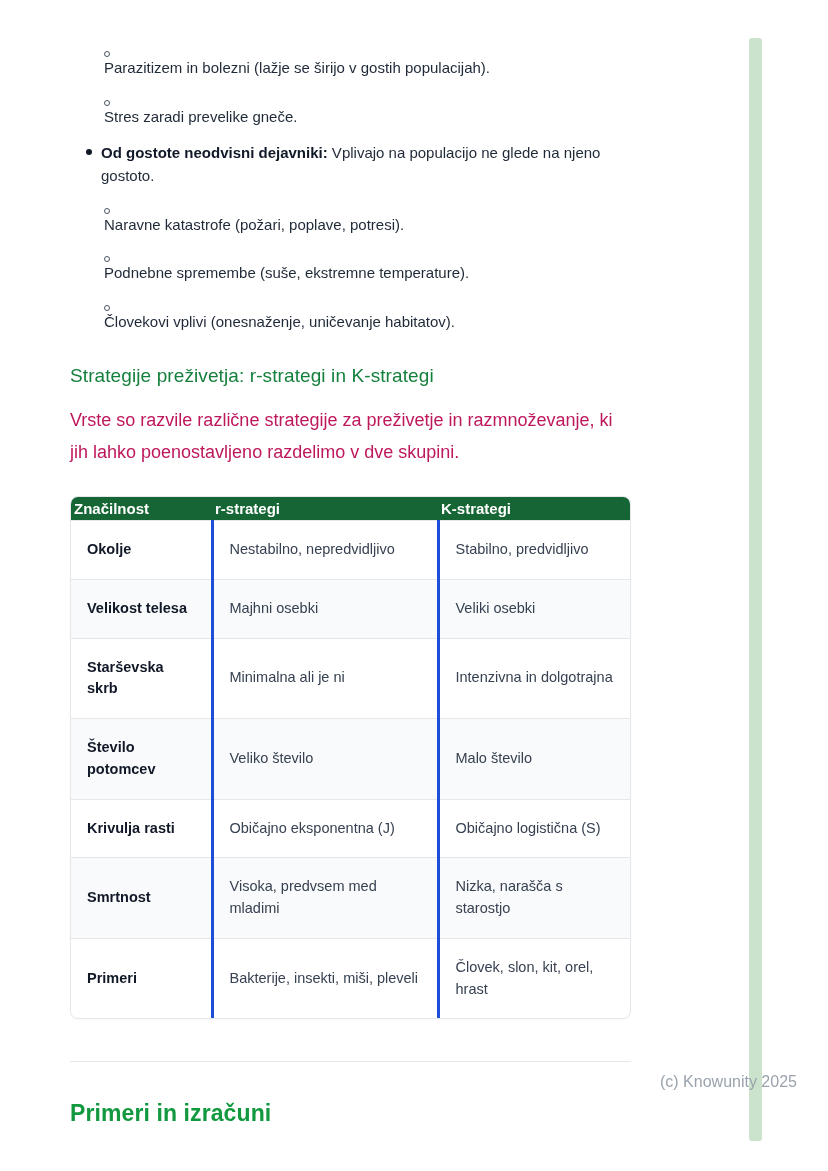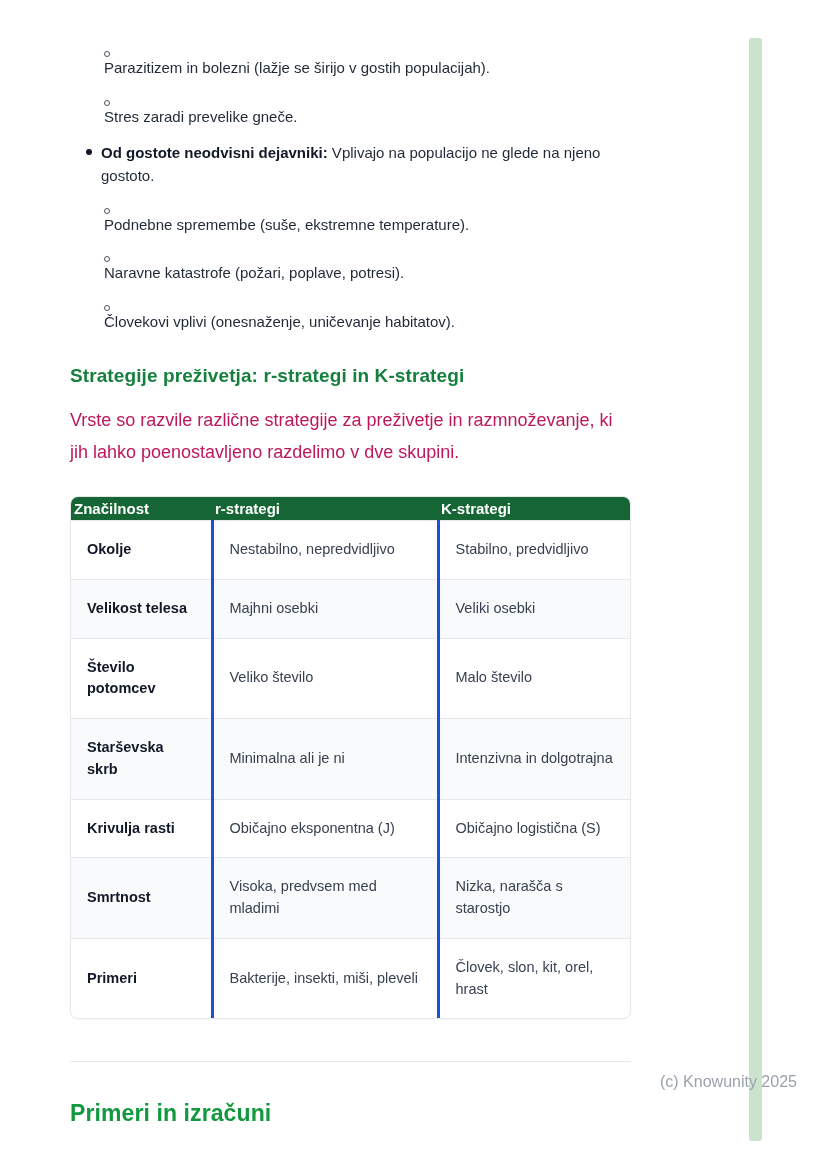--- a/index.html
+++ b/index.html
@@ -32,21 +32,21 @@
     font-size:15px; line-height:1.55; color:#1f2937;
   }
   .marker-disc {
     flex:0 0 auto; width:6px; height:6px;
     background:#111827; border-radius:50%;
     margin:8px 9px 0 0;
   }
   .main-item b { font-weight:700; color:#111827; }
 
   .section-title {
-    color:#15803d; font-size:19px; font-weight:700;
+    color:#15803d; font-size:19px; font-weight:400;
     margin:32px 0 18px 0; letter-spacing:0.1px;
   }
   .intro {
     font-size:18px; line-height:1.75; color:#be185d;
     margin:0 0 28px 0;
   }
 
   .table-wrap {
     border:1px solid #e5e7eb; border-radius:8px; overflow:hidden;
     box-shadow:0 1px 2px rgba(0,0,0,0.03);
@@ -95,25 +95,25 @@
       <span>Stres zaradi prevelike gneče.</span>
     </div>
 
     <div class="main-item">
       <span class="marker-disc"></span>
       <span><b>Od gostote neodvisni dejavniki:</b><span> Vplivajo na populacijo ne glede na njeno gostoto.</span></span>
     </div>
 
     <div class="sub-item">
       <span class="marker-circle"></span>
-      <span>Podnebne spremembe (suše, ekstremne temperature).</span>
+      <span>Naravne katastrofe (požari, poplave, potresi).</span>
     </div>
     <div class="sub-item">
       <span class="marker-circle"></span>
-      <span>Naravne katastrofe (požari, poplave, potresi).</span>
+      <span>Podnebne spremembe (suše, ekstremne temperature).</span>
     </div>
     <div class="sub-item">
       <span class="marker-circle"></span>
       <span>Človekovi vplivi (onesnaženje, uničevanje habitatov).</span>
     </div>
 
     <h2 class="section-title">Strategije preživetja: r-strategi in K-strategi</h2>
     <p class="intro">Vrste so razvile različne strategije za preživetje in razmnoževanje, ki jih lahko poenostavljeno razdelimo v dve skupini.</p>
 
     <div class="table-wrap">
@@ -135,28 +135,28 @@
             <td class="label">Okolje</td>
             <td>Nestabilno, nepredvidljivo</td>
             <td>Stabilno, predvidljivo</td>
           </tr>
           <tr>
             <td class="label">Velikost telesa</td>
             <td>Majhni osebki</td>
             <td>Veliki osebki</td>
           </tr>
           <tr>
+            <td class="label">Starševska skrb</td>
+            <td>Minimalna ali je ni</td>
+            <td>Intenzivna in dolgotrajna</td>
+          </tr>
+          <tr>
             <td class="label">Število potomcev</td>
             <td>Veliko število</td>
             <td>Malo število</td>
-          </tr>
-          <tr>
-            <td class="label">Starševska skrb</td>
-            <td>Minimalna ali je ni</td>
-            <td>Intenzivna in dolgotrajna</td>
           </tr>
           <tr>
             <td class="label">Krivulja rasti</td>
             <td>Običajno eksponentna (J)</td>
             <td>Običajno logistična (S)</td>
           </tr>
           <tr>
             <td class="label">Smrtnost</td>
             <td>Visoka, predvsem med mladimi</td>
             <td>Nizka, narašča s starostjo</td>

